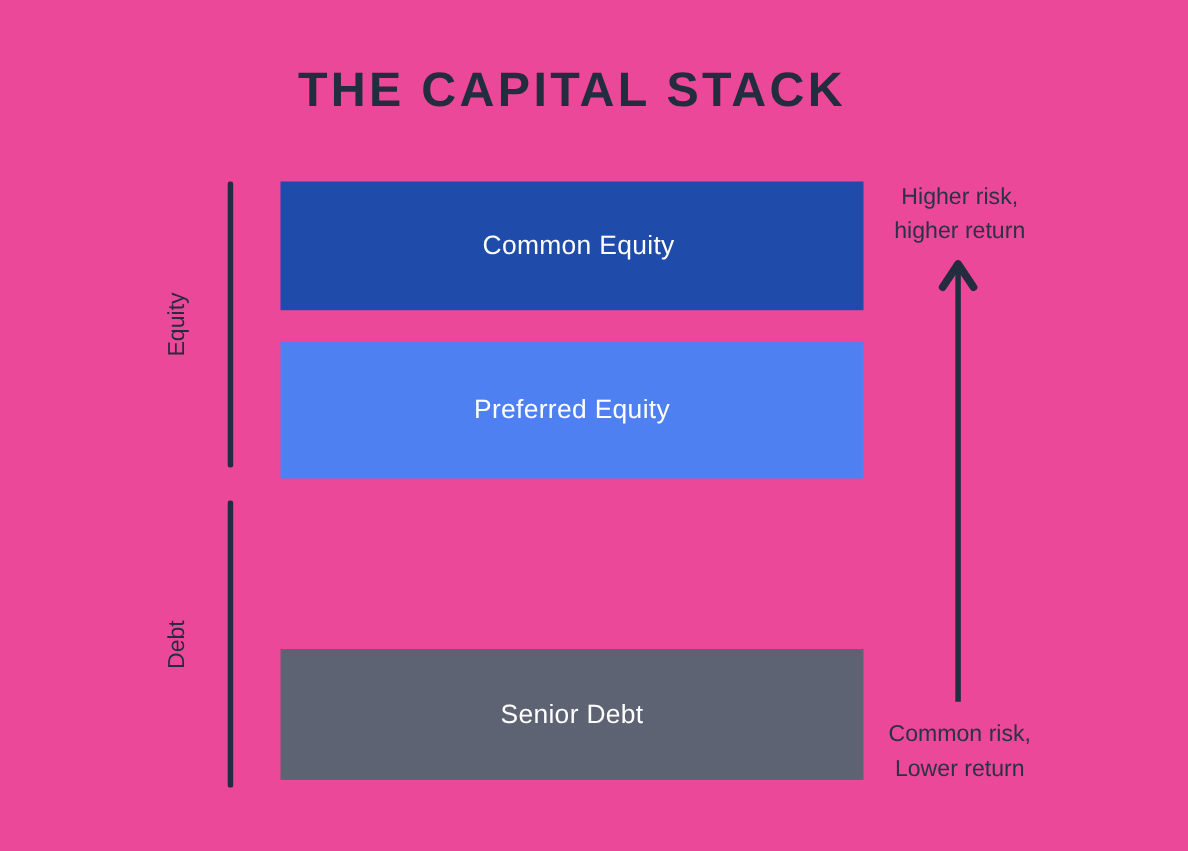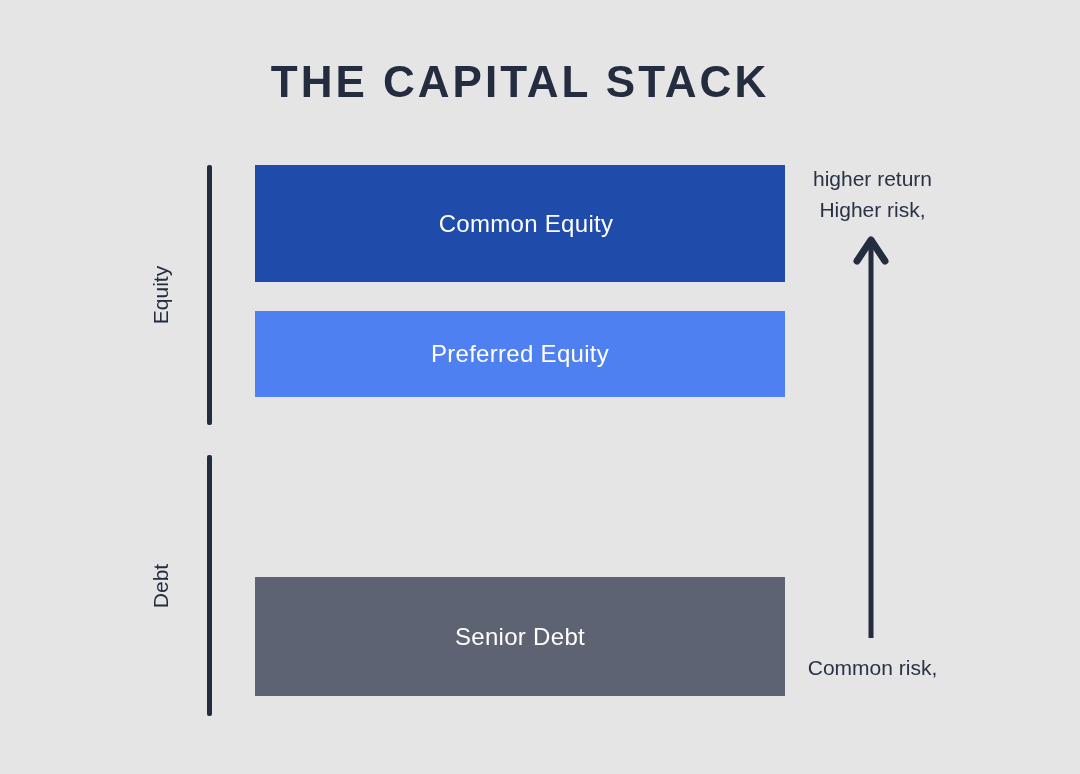--- a/index.html
+++ b/index.html
@@ -2,21 +2,21 @@
 <html><head>
 <meta charset="utf-8">
 <style>
   * { margin:0; padding:0; box-sizing:border-box; }
   html,body { background:#ffffff; }
   body { font-family:"Liberation Sans", sans-serif; }
 
   .canvas {
     position:relative;
     width:1080px; height:774px;
-    background:#e5e5e5;
+    background:#ec4899;
     overflow:hidden;
   }
 
   .diagram-title {
     position:absolute;
     top:57px; left:150px; width:740px;
     text-align:center;
     font-size:44px;
     font-weight:800;
     letter-spacing:3px;
@@ -25,23 +25,23 @@
 
   .bar {
     position:absolute;
     left:255px; width:530px;
     display:flex; align-items:center; justify-content:center;
     color:#ffffff;
     font-size:24px;
     letter-spacing:0.3px;
   }
   .bar-common    { top:165px; height:117px;padding-left:12px; }
-  .bar-preferred { top:311px; height:86px; }
+  .bar-preferred { top:311px; height:124px; }
   .bar-mezz      { top:455px; height:115px; }
-  .bar-senior    { top:577px; height:119px; }
+  .bar-senior    { top:590px; height:119px; }
 
   .bracket {
     position:absolute;
     left:207px; width:5px;
     background:#242C3F;
     border-radius:2px;
   }
   .bracket-equity { top:165px; height:260px; }
   .bracket-debt   { top:455px; height:261px; }
 
@@ -96,28 +96,29 @@
   <div class="bar bar-preferred" style="background: rgb(79, 128, 242);">
     <span>Preferred Equity</span>
   </div>
 
 
   <div class="bar bar-senior" style="background: rgb(93, 99, 115);">
     <span>Senior Debt</span>
   </div>
 
   <div class="anno anno-top">
+    <div>Higher risk,</div>
     <div>higher return</div>
-    <div>Higher risk,</div>
   </div>
 
   <div class="arrow-wrap">
     <svg viewBox="0 0 44 410" xmlns="http://www.w3.org/2000/svg" aria-hidden="true">
       <line x1="22" y1="406" x2="22" y2="14" stroke="currentColor" stroke-width="5"></line>
       <path d="M8 29 L22 8 L36 29" fill="none" stroke="currentColor" stroke-width="7" stroke-linecap="round" stroke-linejoin="round"></path>
     </svg>
   </div>
 
   <div class="anno anno-bottom">
     <div>Common risk,</div>
+    <div>Lower return</div>
   </div>
 
 </div>
 
 </body></html>

